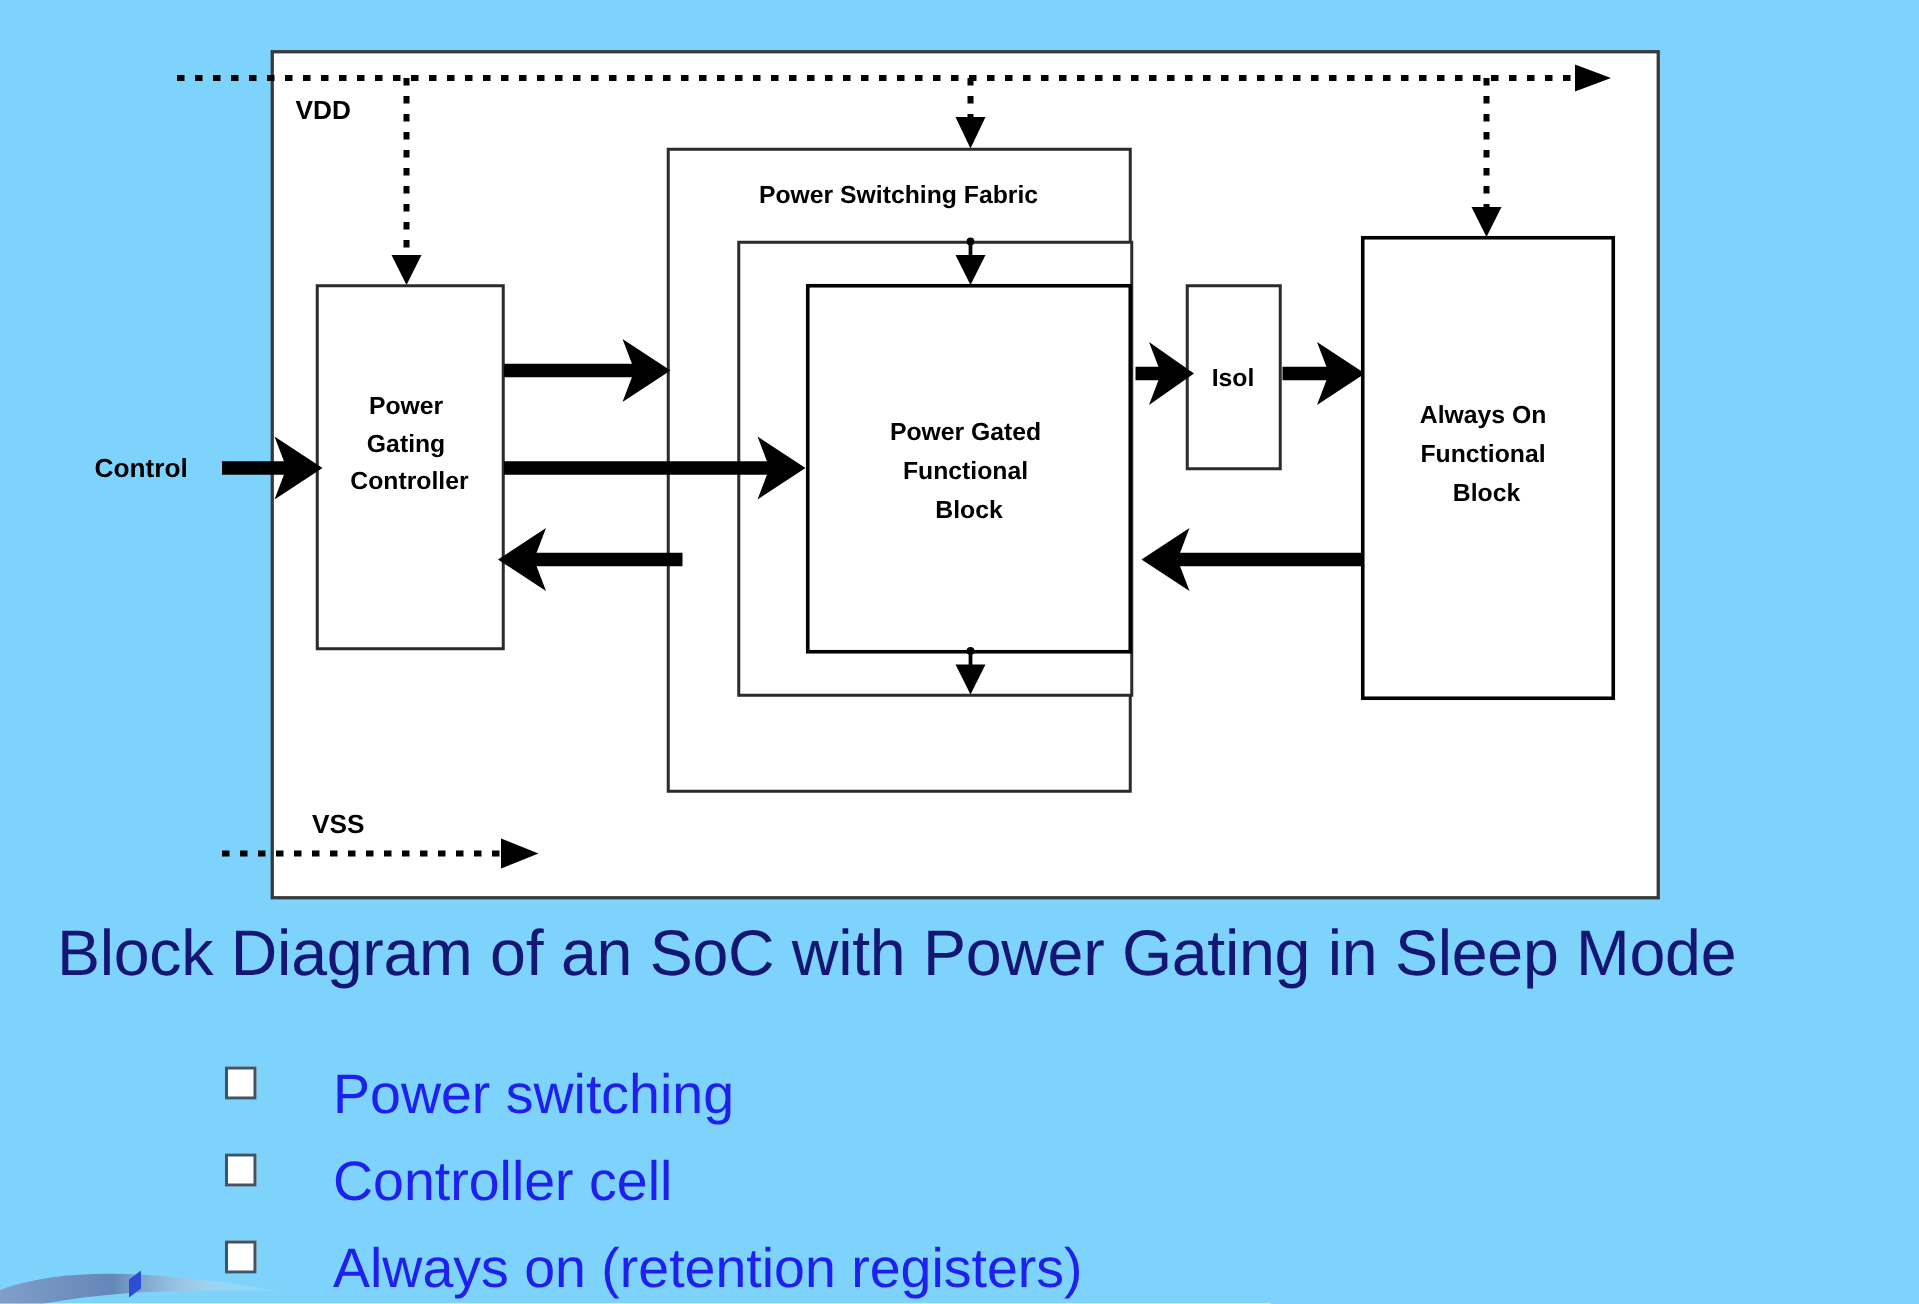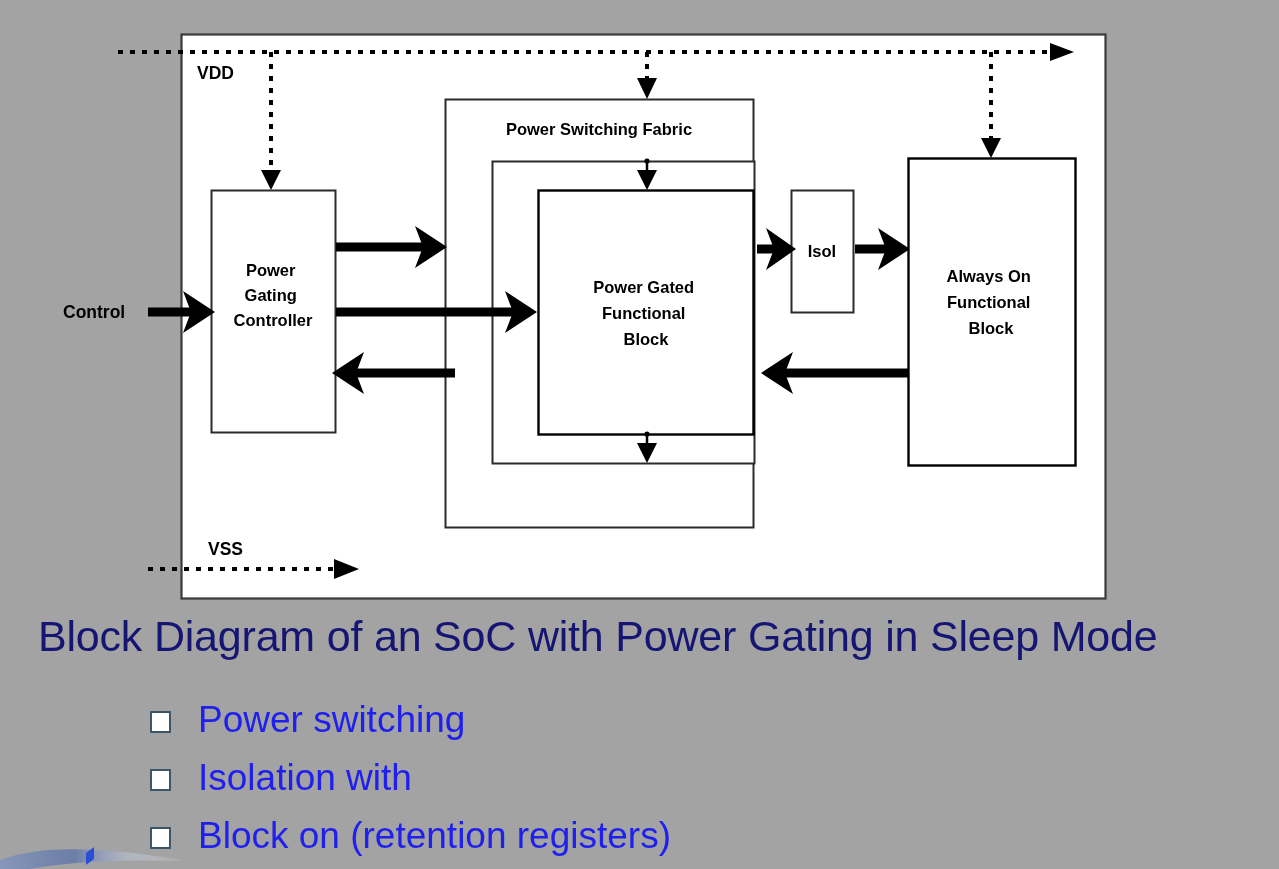--- a/index.html
+++ b/index.html
@@ -14,21 +14,21 @@
     position: relative;
     overflow: hidden;
     font-family: "Liberation Sans", sans-serif;
     -webkit-font-smoothing: antialiased;
   }
 
   
   #slide {
     position: absolute;
     inset: 0;
-    background: #a3a3a3;
+    background: #7dd3fc;
   }
 
   
   #diagram {
     position: absolute;
     left: 0;
     top: 0;
     width: 1279px;
     height: 605px;
   }
@@ -49,22 +49,23 @@
 
   
   #bullets {
     position: absolute;
     left: 150px;
     top: 690px;
     width: 1050px;
   }
   .bullet-row {
     display: flex;
-    align-items: center;
+    align-items: flex-end;
     height: 58px;
+    gap: 24px;
   }
   .bullet-marker {
     position: relative;
     width: 20px;
     height: 20px;
     flex: 0 0 20px;
     margin-right: 28px;
     align-self: center;
     top: 2px;
   }
@@ -203,25 +204,25 @@
 
   <div id="caption">Block Diagram of an SoC with Power Gating in Sleep Mode</div>
 
   <div id="bullets">
     <div class="bullet-row">
       <span class="bullet-marker"></span>
       <span class="bullet-text">Power switching</span>
     </div>
     <div class="bullet-row">
       <span class="bullet-marker"></span>
-      <span class="bullet-text">Isolation with</span>
+      <span class="bullet-text">Controller cell</span>
     </div>
     <div class="bullet-row">
       <span class="bullet-marker"></span>
-      <span class="bullet-text">Block on (retention registers)</span>
+      <span class="bullet-text">Always on (retention registers)</span>
     </div>
   </div>
 
   <svg id="swoosh" viewBox="0 0 210 60" xmlns="http://www.w3.org/2000/svg">
     <defs>
       <linearGradient id="swooshGrad" x1="0" y1="0" x2="1" y2="0">
         <stop offset="0%" stop-color="#8a9ec4" stop-opacity="0.85"></stop>
         <stop offset="45%" stop-color="#5f74a8" stop-opacity="0.8"></stop>
         <stop offset="70%" stop-color="#b9c2d8" stop-opacity="0.55"></stop>
         <stop offset="100%" stop-color="#ffffff" stop-opacity="0"></stop>

